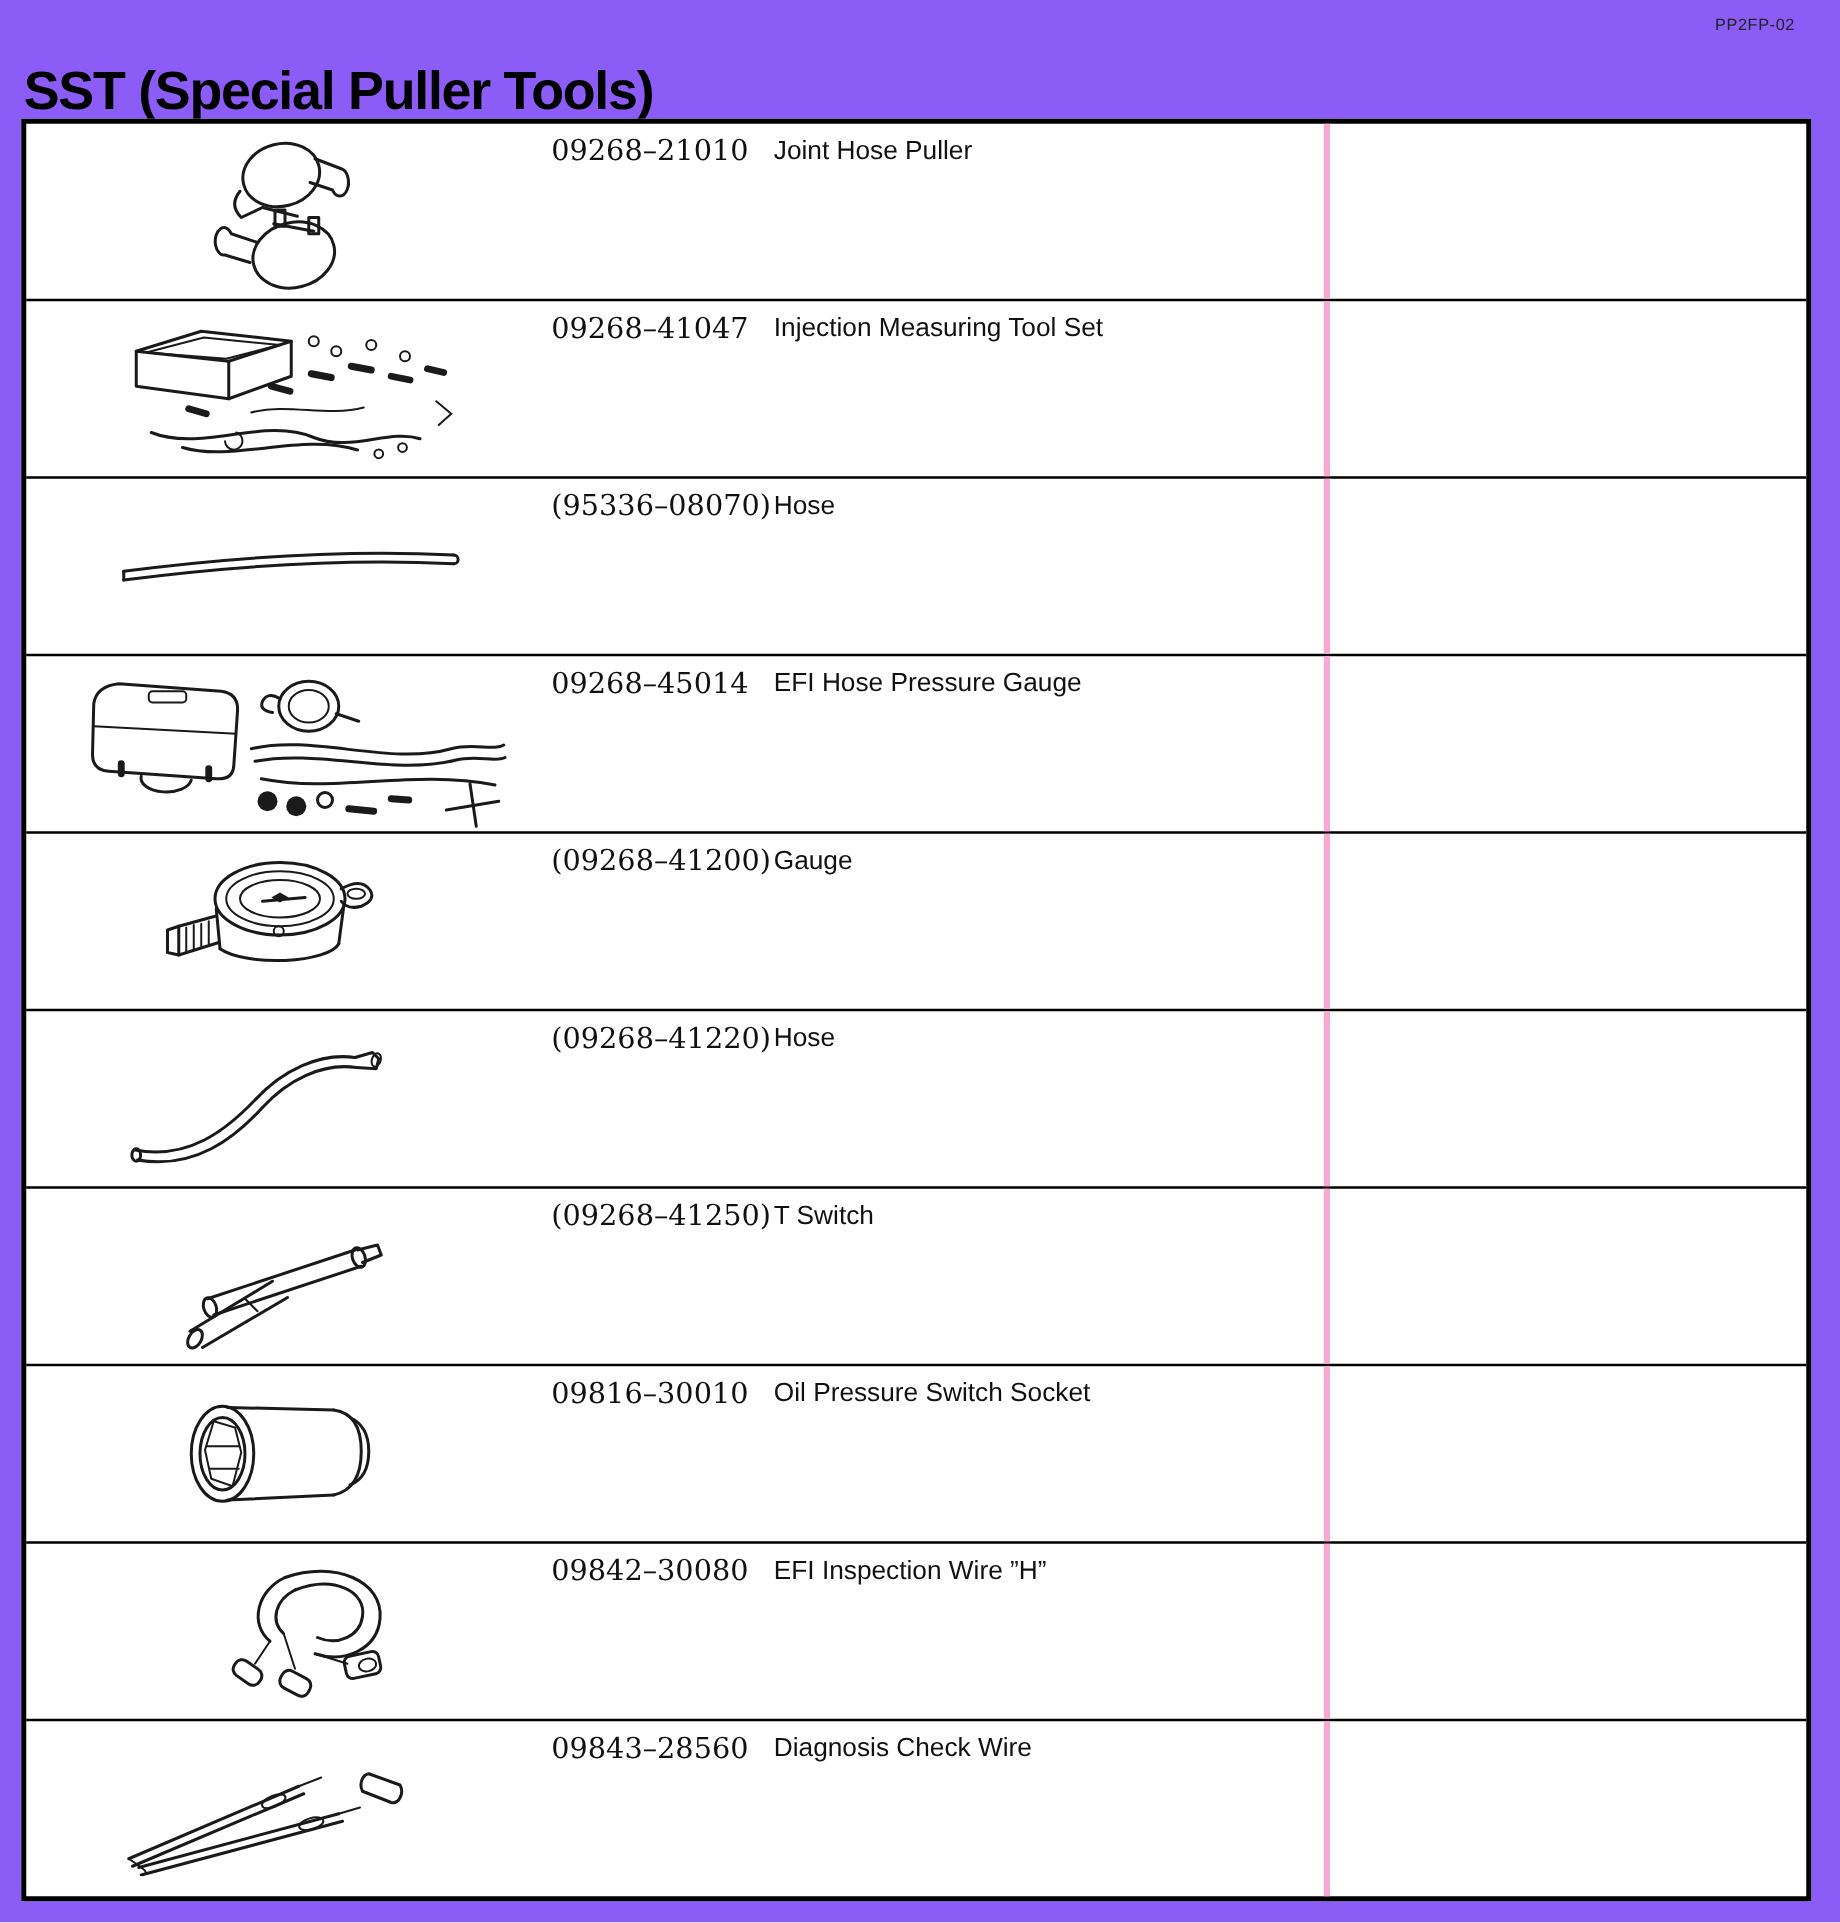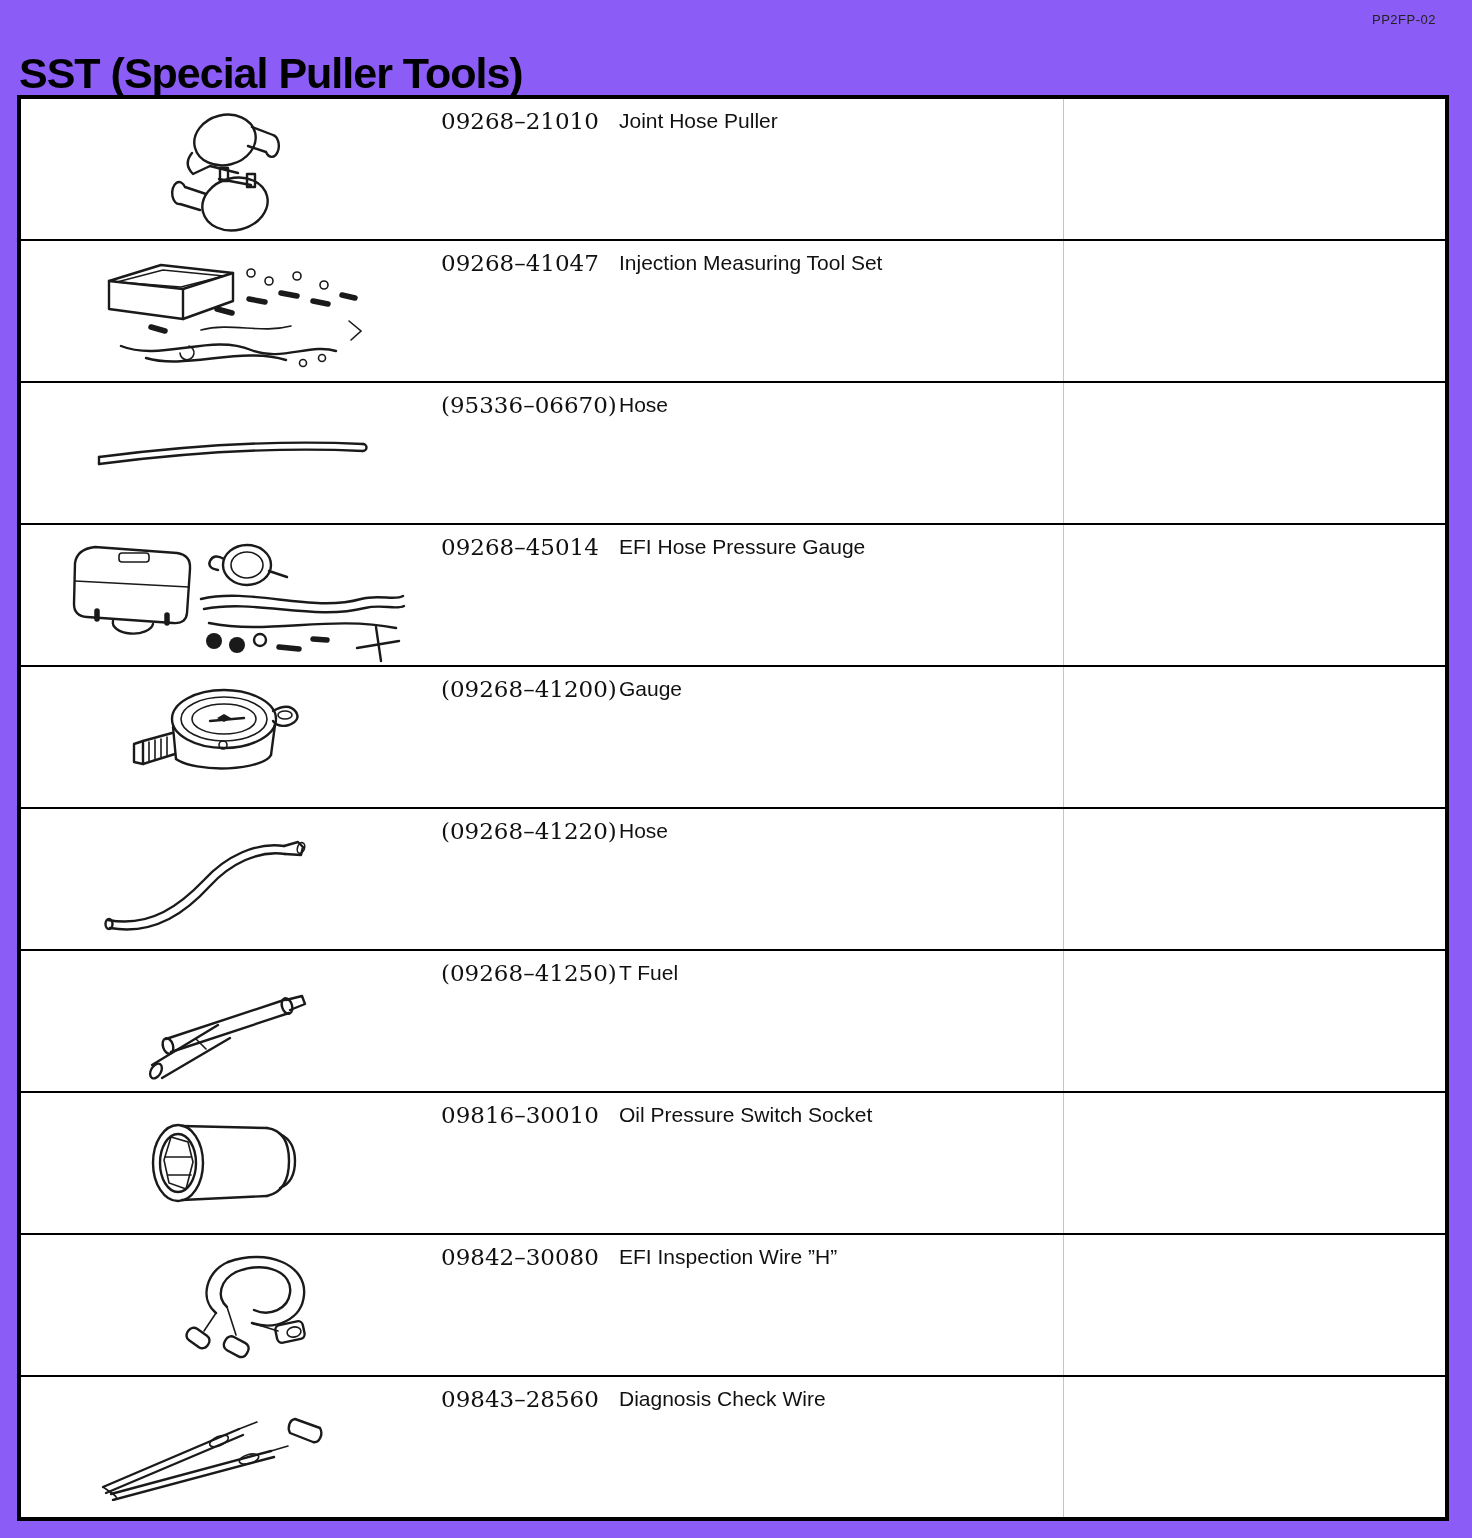--- a/index.html
+++ b/index.html
@@ -5,21 +5,21 @@
   html,body{margin:0;padding:0;background:#ffffff;}
   .page{position:relative;width:1472px;height:1538px;background:#8b5cf6;color:#000;
         font-family:"Liberation Sans",sans-serif;overflow:hidden;padding-left:40px;}
   .ref-code{position:absolute;top:12px;left:1372px;font-size:13px;letter-spacing:.5px;color:#222;
             font-family:"Liberation Sans",sans-serif;}
   .page-title{position:absolute;top:20px;left:19px;font-size:43px;font-weight:bold;
               letter-spacing:-1px;color:#000;}
   .sst-table{position:absolute;left:17px;top:95px;width:1424px;border:4px solid #000;background:#fff;}
   .tool-row{display:grid;grid-template-columns:1043px 1fr;height:140px;border-top:2px solid #000;}
   .tool-row:first-child{border-top:none;}
-  .cell-main{position:relative;border-right:1px solid #f9a8d4;}
+  .cell-main{position:relative;border-right:5px solid #f9a8d4;}
   .cell-note{position:relative;}
   .part-number{position:absolute;left:420px;top:9px;font-family:"DejaVu Serif",serif;
                font-size:23px;color:#111;white-space:nowrap;}
   .tool-name{position:absolute;left:598px;top:10px;font-family:"Liberation Sans",sans-serif;
              font-size:21px;color:#111;white-space:nowrap;}
   .illus{position:absolute;}
   .illus svg{display:block;width:100%;height:100%;}
   .ln{fill:none;stroke:#1a1a1a;stroke-width:2.4;stroke-linecap:round;stroke-linejoin:round;}
   .ln-thin{fill:none;stroke:#1a1a1a;stroke-width:1.6;stroke-linecap:round;}
   .ln-fat{fill:none;stroke:#1a1a1a;stroke-width:5.5;stroke-linecap:round;}
@@ -92,21 +92,21 @@
     <div class="tool-row">
       <div class="cell-main">
         <div class="illus" style="left:70px;top:40px;width:280px;height:60px;">
           <svg viewBox="0 0 280 60">
             <path class="ln" d="M8,34 C70,26 170,16 272,21"></path>
             <path class="ln" d="M8,41 C70,33 170,23 272,28"></path>
             <path class="ln" d="M8,34 l0,7"></path>
             <path class="ln" d="M272,21 a3.5,3.5 0 0 1 0,7"></path>
           </svg>
         </div>
-        <span class="part-number">(95336–06670)</span>
+        <span class="part-number">(95336–08070)</span>
         <span class="tool-name">Hose</span>
       </div>
       <div class="cell-note"></div>
     </div>
 
     <div class="tool-row">
       <div class="cell-main">
         <div class="illus" style="left:40px;top:4px;width:350px;height:134px;">
           <svg viewBox="0 0 350 134">
             <path class="ln" d="M14,34 Q16,20 34,18 L116,24 Q130,26 129,40 L126,84 Q125,95 112,94 L26,88 Q13,87 13,75 Z"></path>
@@ -189,21 +189,21 @@
             <ellipse class="ln" cx="42" cy="77" rx="5" ry="8" transform="rotate(-18 42 77)"></ellipse>
             <ellipse class="ln" cx="161" cy="37" rx="5" ry="8" transform="rotate(-18 161 37)"></ellipse>
             <path class="ln" d="M160,31 l16,-4 3,8 -15,6"></path>
             <path class="ln" d="M92,56 L26,96"></path>
             <path class="ln" d="M104,69 L36,109"></path>
             <ellipse class="ln" cx="30" cy="102" rx="5" ry="8" transform="rotate(30 30 102)"></ellipse>
             <path class="ln-thin" d="M70,70 l10,10"></path>
           </svg>
         </div>
         <span class="part-number">(09268–41250)</span>
-        <span class="tool-name">T Fuel</span>
+        <span class="tool-name">T Switch</span>
       </div>
       <div class="cell-note"></div>
     </div>
 
     <div class="tool-row">
       <div class="cell-main">
         <div class="illus" style="left:120px;top:22px;width:180px;height:96px;">
           <svg viewBox="0 0 180 96">
             <ellipse class="ln" cx="37" cy="48" rx="25" ry="38"></ellipse>
             <ellipse class="ln" cx="37" cy="48" rx="18" ry="29"></ellipse>

